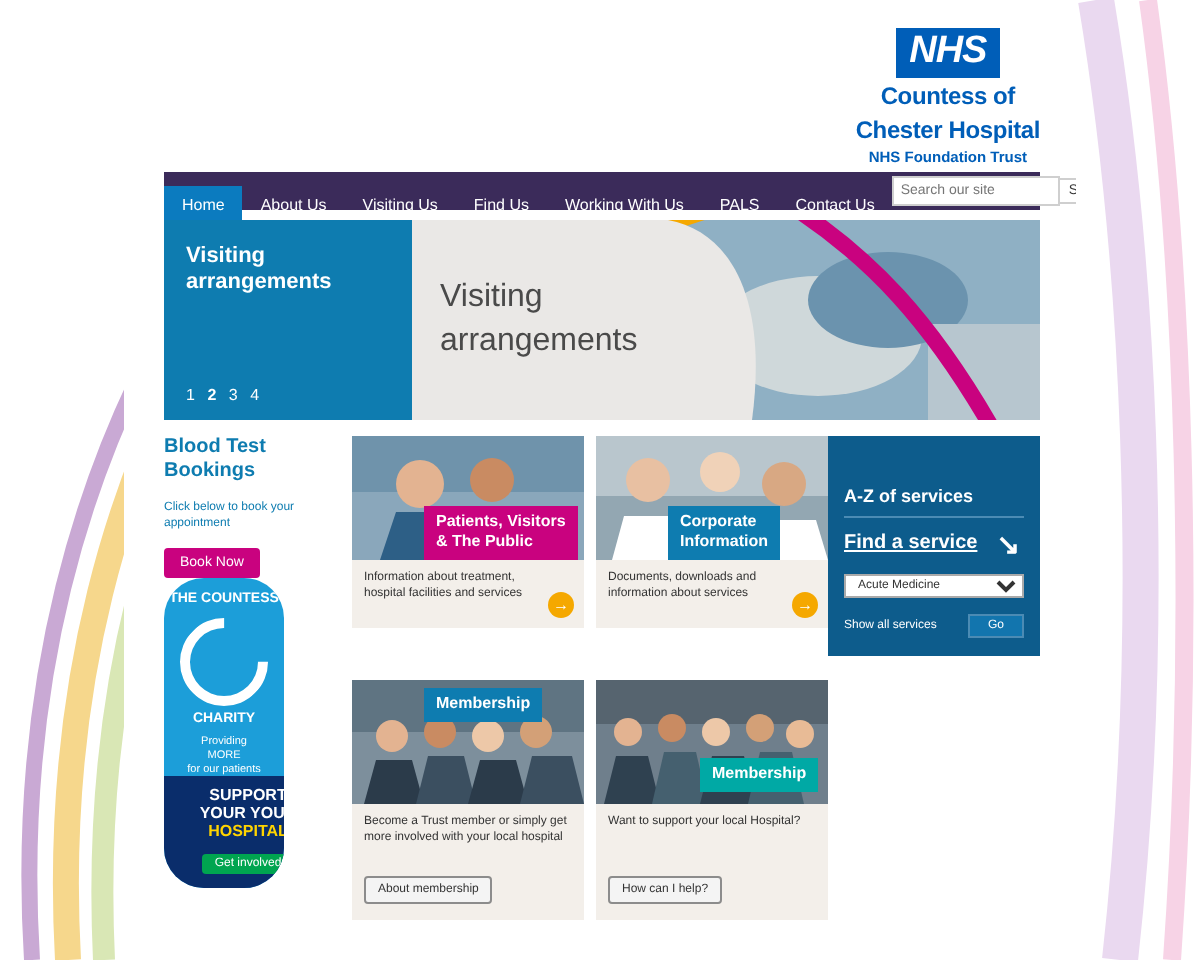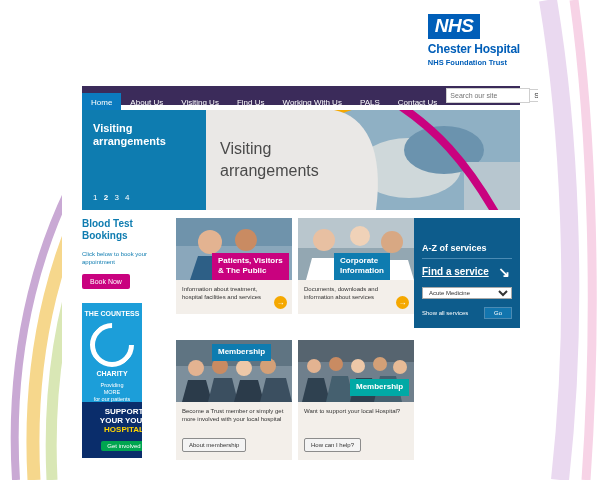--- a/index.html
+++ b/index.html
@@ -33,21 +33,21 @@
     background: #ffffff;
     z-index: 2;
     overflow: hidden;
   }
 
   
   .nhs-header {
     position: absolute;
     right: 18px;
     top: 14px;
-    text-align: left;
+    text-align: center;
   }
   .nhs-box {
     display: inline-block;
     background: #005EB8;
     color: #ffffff;
     font-family: "Liberation Sans", sans-serif;
     font-weight: bold;
     font-size: 19px;
     letter-spacing: -0.5px;
     padding: 2px 7px 3px 7px;
@@ -208,26 +208,27 @@
     background: #C9027F;
     color: #ffffff;
     font-size: 7px;
     padding: 4px 8px;
     border-radius: 2px;
     cursor: pointer;
     border: none;
     font-family: "Liberation Sans", sans-serif;
   }
   #charity-banner {
-    margin-top: 14px;
+    margin-top: 0;
     width: 60px;
     height: 155px;
     background: #1C9ED9;
     position: relative;
     overflow: hidden;
+    border-radius: 20px;
   }
   .charity-top {
     text-align: center;
     color: #ffffff;
     font-size: 7px;
     font-weight: bold;
     line-height: 8px;
     padding-top: 7px;
   }
   .charity-c {
@@ -403,20 +404,21 @@
     <path d="M 16 480 C 0 222 130 -5 425 -110" stroke="#c9a9d4" stroke-width="8"></path>
     <path d="M 548 0 C 568 120 580 300 560 480" stroke="#ead9f0" stroke-width="18"></path>
     <path d="M 574 0 C 592 130 598 310 586 480" stroke="#f7d3e6" stroke-width="9"></path>
   </g>
 </svg>
 
 <div id="page">
 
   <div class="nhs-header">
     <div class="nhs-box">NHS</div>
+    <div class="trust-name">Countess of</div>
     <div class="trust-name" style="margin-top:4px">Chester Hospital</div>
     <div class="trust-sub">NHS Foundation Trust</div>
   </div>
 
   <div id="navbar">
     <div class="nav-item active">Home</div>
     <div class="nav-item">About Us</div>
     <div class="nav-item">Visiting Us</div>
     <div class="nav-item">Find Us</div>
     <div class="nav-item">Working With Us</div>

